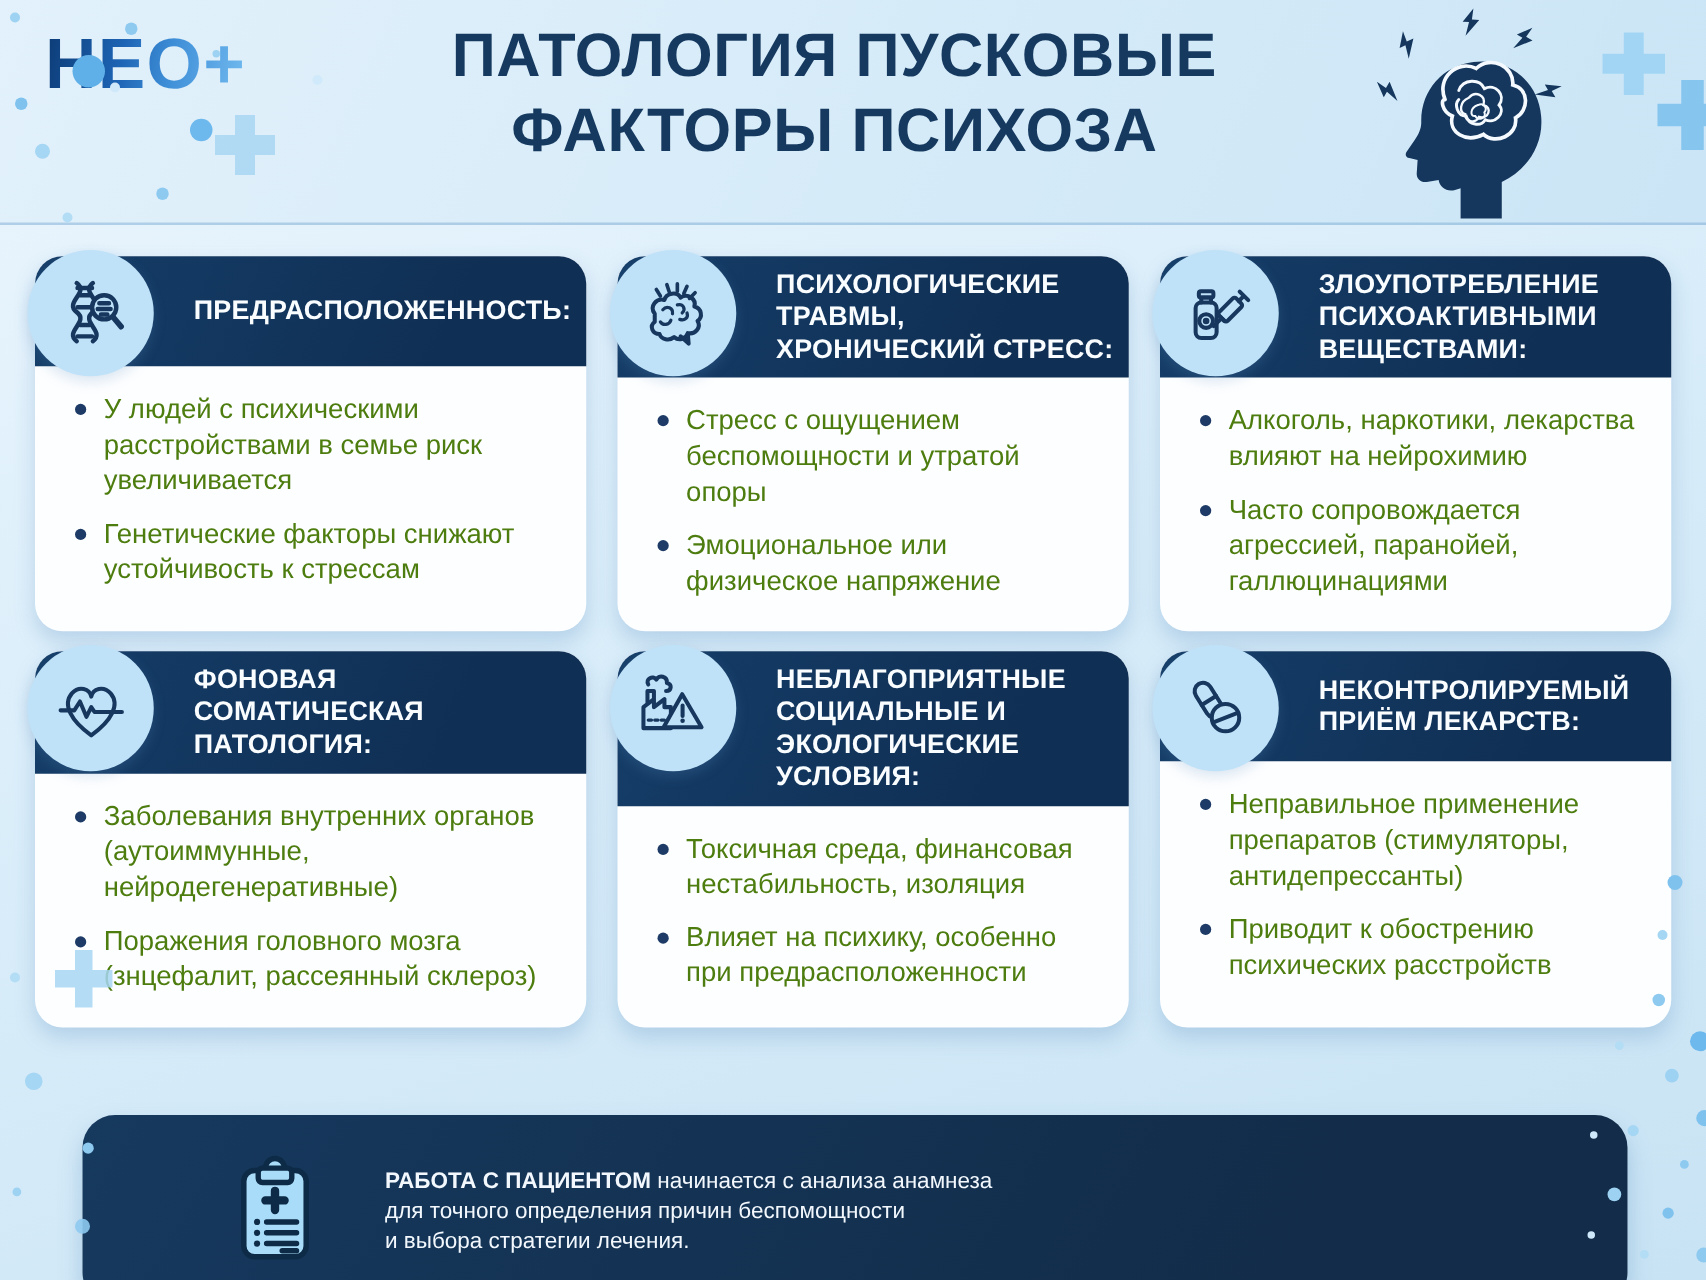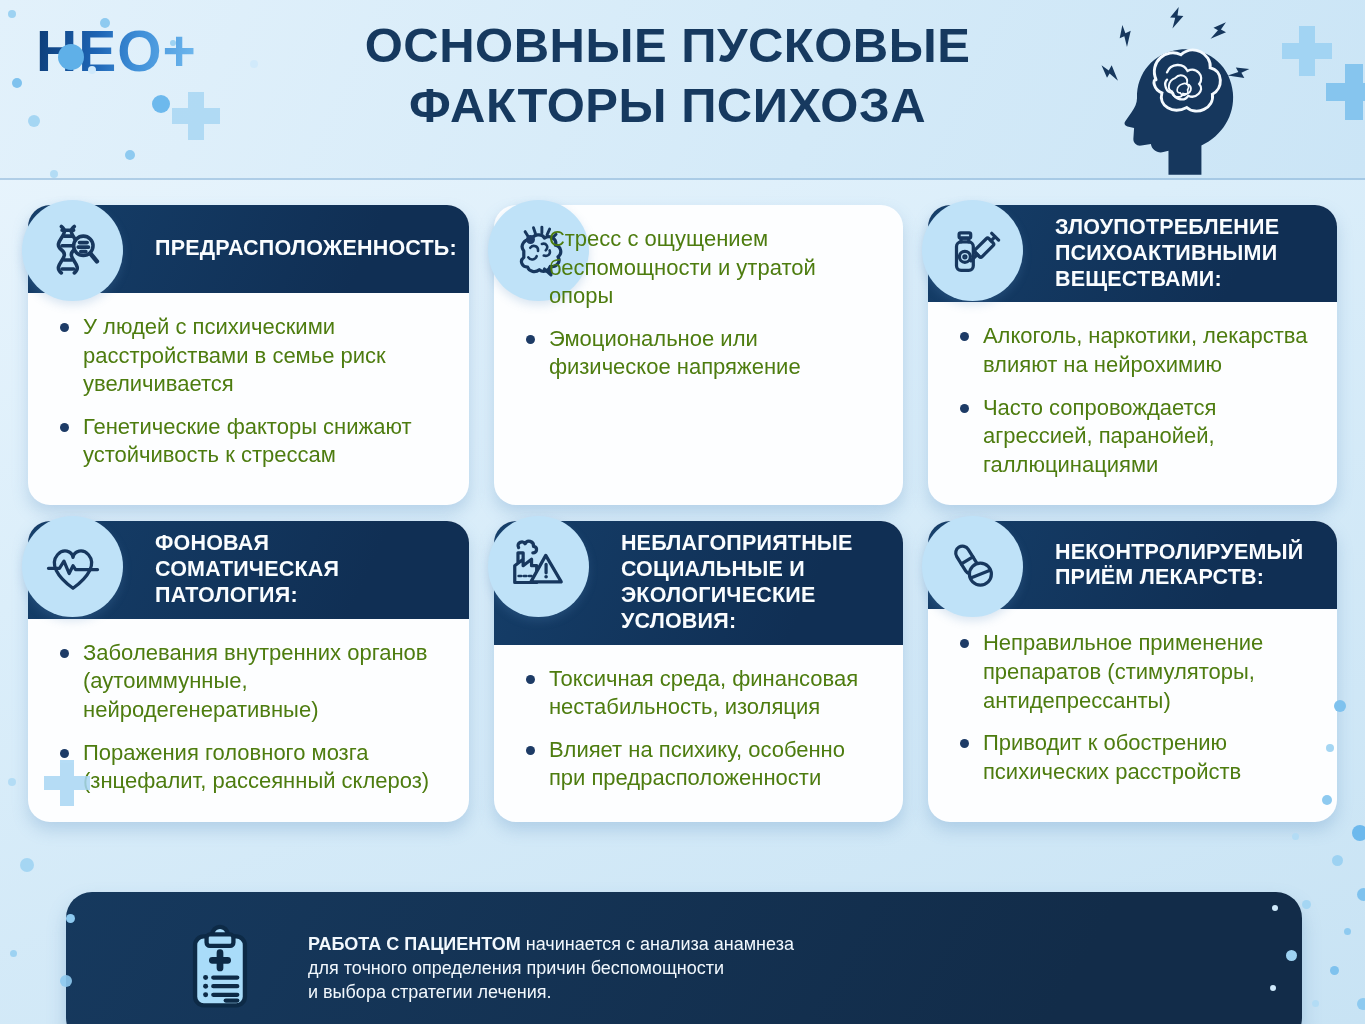--- a/index.html
+++ b/index.html
@@ -53,21 +53,21 @@
   .plus::after{content:"";position:absolute;top:34%;left:0;height:32%;width:100%;background:currentColor;}
 </style>
 </head>
 <body>
 
 <div class="page">
 
   <header class="top">
     <div class="logo">НЕО+</div>
     <h1 class="title" style="margin:0;">
-      <div>ОСНОВНЫЕ ПУСКОВЫЕ</div>
+      <div>ПАТОЛОГИЯ ПУСКОВЫЕ</div>
       <div>ФАКТОРЫ ПСИХОЗА</div>
     </h1>
     <svg class="head-art" width="178" height="172" viewBox="0 0 240 235">
       <path fill="#16375d" d="M152 232 l0 -40 c28 -13 46 -41 43 -72 c-3 -38 -36 -64 -74 -59 c-34 4 -58 32 -57 66 c0 7 -3 13 -7 19 l-9 13 c-2 3 -1 6 3 7 l9 2 l-1 15 c0 6 5 10 11 9 l13 -2 c1 8 9 13 17 11 l7 -2 l0 33 z"></path>
       <g stroke="#f4faff" fill="none" stroke-linecap="round">
         <path stroke-width="4" d="M90 102 c-10 -24 14 -44 34 -34 c16 -15 42 -2 40 18 c18 4 18 28 3 36 c3 19 -22 30 -35 18 c-19 10 -39 -2 -34 -20 c-12 -5 -13 -19 -8 -18"></path>
         <path stroke-width="3.2" d="M105 92 c5 -13 23 -13 28 -2 c12 -6 24 7 16 18 c8 9 -5 21 -15 16 c-5 8 -18 6 -21 -4 c-10 0 -13 -13 -8 -18"></path>
         <path stroke-width="2.6" d="M116 100 c7 -8 19 -3 16 8 c10 2 6 16 -5 13 c-3 8 -16 5 -15 -3 c-7 -2 -6 -14 4 -18"></path>
         <path stroke-width="2.2" d="M126 108 c6 -3 11 3 7 8 c3 6 -7 10 -10 4 c-6 1 -6 -9 3 -12"></path>
       </g>
@@ -112,20 +112,23 @@
         <span class="icon-circle">
           <svg width="62" height="62" viewBox="0 0 96 96">
             <g stroke="#17375e" stroke-width="5" fill="none" stroke-linecap="round" stroke-linejoin="round">
               <path d="M26 48 c-7 -9 2 -20 12 -17 c2 -9 16 -11 20 -3 c9 -6 20 2 17 11 c9 2 11 13 4 18 c5 8 -3 17 -12 15 c-2 7 -11 10 -17 5 c-6 5 -16 3 -18 -4 c-9 0 -13 -10 -6 -15 z"></path>
               <path d="M58 76 l10 9 l-1 -12"></path>
               <path d="M36 43 c5 -6 13 -2 12 5 M54 37 c7 -2 11 5 6 10 M33 58 c3 5 11 4 13 -2 M57 55 c6 2 11 -2 9 -8" stroke-width="4"></path>
               <path d="M28 18 l5 8 M41 12 l3 9 M54 11 l0 9 M66 14 l-4 9 M76 22 l-7 7" stroke-width="4.5"></path>
             </g>
           </svg>
         </span>
+        <div class="card-header">
+          <div class="card-title">ПСИХОЛОГИЧЕСКИЕ ТРАВМЫ, ХРОНИЧЕСКИЙ СТРЕСС:</div>
+        </div>
         <div class="card-body">
           <ul class="bullets">
             <li>Стресс с ощущением беспомощности и утратой опоры</li>
             <li>Эмоциональное или физическое напряжение</li>
           </ul>
         </div>
       </section>
 
       <section class="card">
         <span class="icon-circle">

